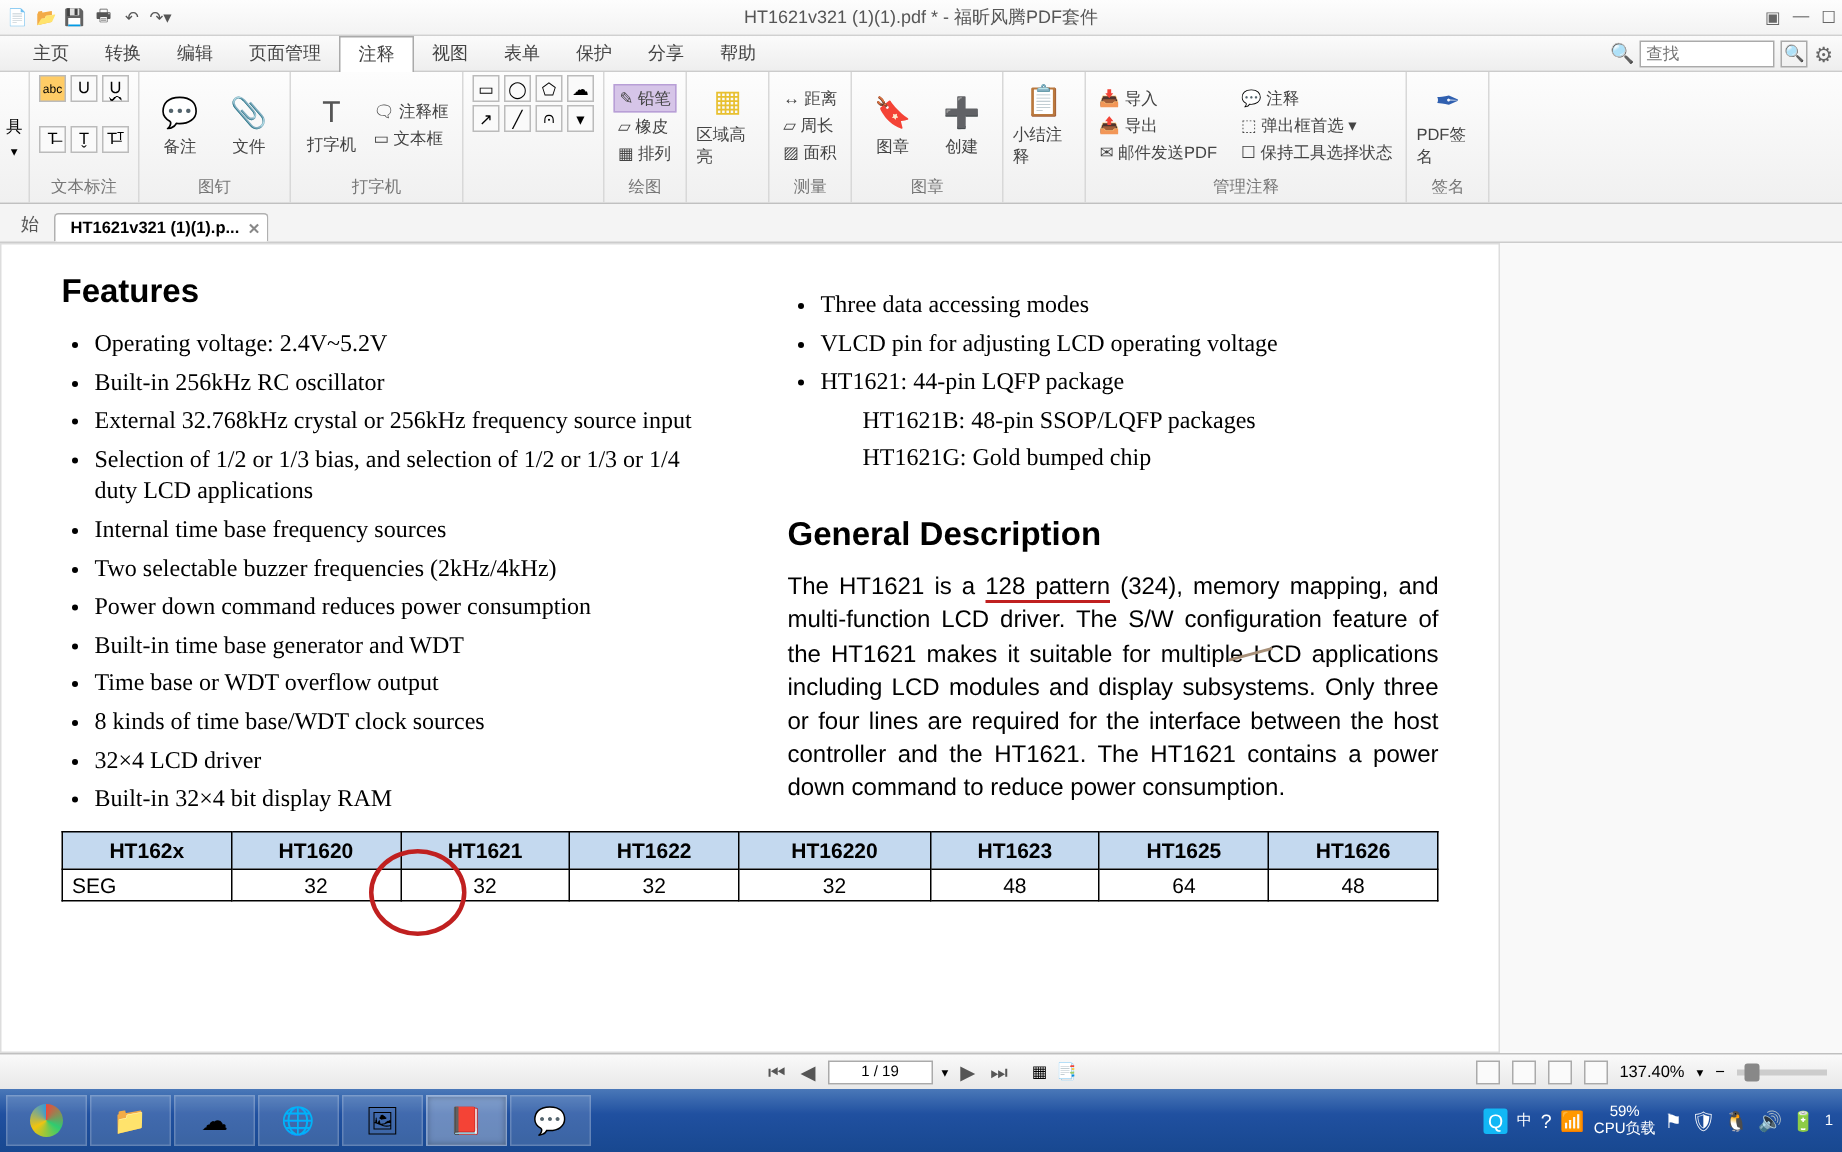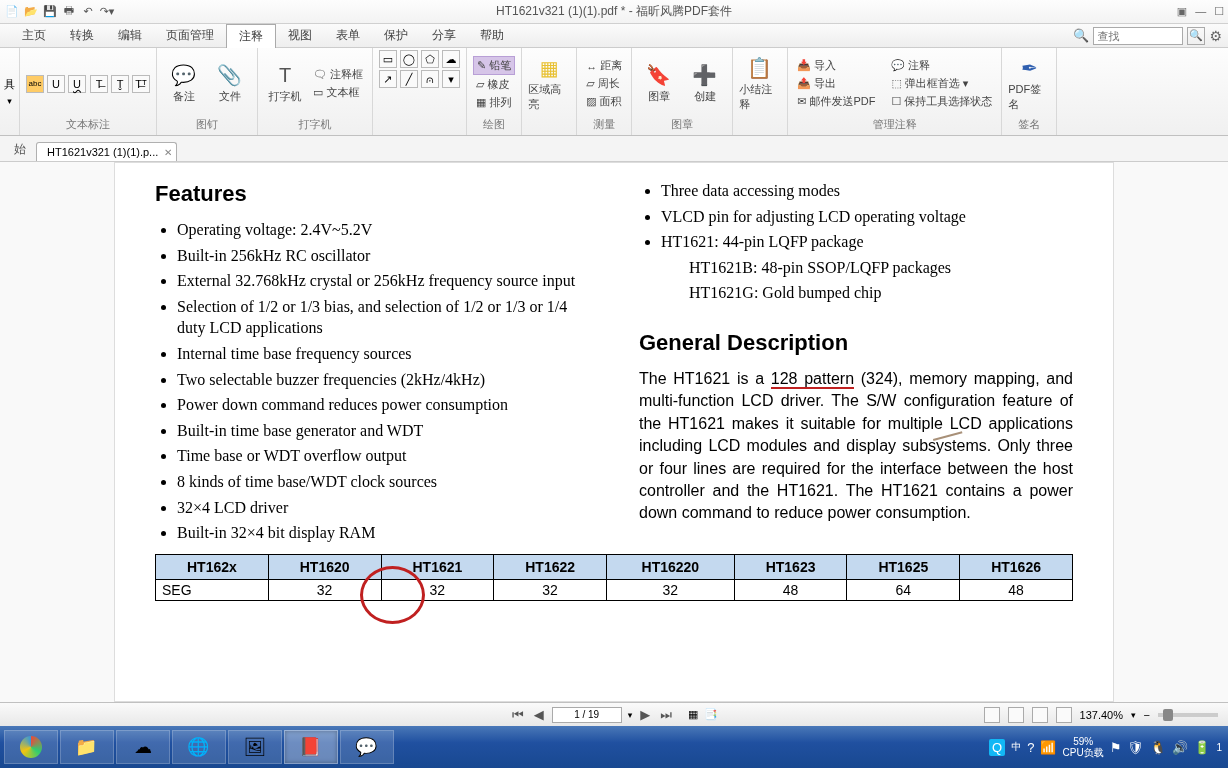--- a/index.html
+++ b/index.html
@@ -21,23 +21,23 @@
 .rgroup-label{text-align:center;font-size:11px;color:#777;height:16px;}
 .big-btn{display:flex;flex-direction:column;align-items:center;justify-content:center;width:42px;height:58px;cursor:pointer;font-size:11px;color:#444;gap:2px;}
 .big-btn .ic{font-size:20px;color:#555;}
 .sm-stack{display:flex;flex-direction:column;gap:1px;}
 .sm-btn{display:flex;align-items:center;gap:3px;font-size:11px;color:#444;padding:1px 3px;cursor:pointer;white-space:nowrap;}
 .sm-row{display:flex;gap:3px;}
 .sm-ic{width:18px;height:18px;display:flex;align-items:center;justify-content:center;border:1px solid #bbb;background:#fafafa;font-size:11px;cursor:pointer;}
 .sm-ic.abc{background:#ffcc66;font-size:8px;}
 .tab-strip{height:26px;background:#f4f4f4;border-bottom:1px solid #ccc;display:flex;align-items:flex-end;padding-left:4px;}
 .start-tab{font-size:12px;padding:3px 10px;color:#555;cursor:pointer;}
-.file-tab{background:#fff;border:1px solid #b0b0b0;border-bottom:none;border-radius:3px 3px 0 0;padding:3px 18px 3px 10px;font-size:11px;position:relative;cursor:pointer;}
+.file-tab{background:#fff;border:1px solid #b0b0b0;border-bottom:none;border-radius:3px 3px 0 0;padding:3px 18px 3px 10px;font-size:11px;position:relative;cursor:pointer;font-weight:bold;}
 .file-tab .x{position:absolute;right:4px;top:4px;font-size:10px;color:#888;}
-.doc-area{height:540px;background:#f9f9f9;display:flex;justify-content:center;overflow:hidden;position:relative;}
+.doc-area{height:540px;background:#f9f9f9;display:flex;overflow:hidden;position:relative;}
 .page{width:1000px;background:#fff;border:1px solid #ddd;margin-top:0;padding:10px 40px;position:relative;}
 .cols{display:flex;gap:50px;}
 .col{flex:1;}
 h2.doc{font-family:Arial;font-weight:bold;font-size:22px;margin:8px 0 12px 0;}
 ul.doc{list-style:disc;padding-left:22px;}
 ul.doc li{font-family:"Times New Roman",serif;font-size:16px;margin:4px 0;line-height:1.35;}
 .subli{list-style:none;padding-left:28px;}
 p.desc{font-family:"Times New Roman",serif;font-size:16px;line-height:1.4;text-align:justify;}
 .underline-red{border-bottom:2px solid #c02020;}
 .pencil-mark{position:absolute;width:30px;height:12px;border-top:2px solid #a89078;transform:rotate(-15deg);}
@@ -98,21 +98,21 @@
 </div>
 
 <div class="ribbon">
  <div class="rgroup" style="width:20px;">
    <div class="rgroup-body" style="flex-direction:column;justify-content:center;gap:4px;">
     <span style="font-size:11px;">具</span>
     <span style="font-size:9px;">▾</span>
    </div>
  </div>
  <div class="rgroup">
-  <div class="rgroup-body" style="flex-direction:row;gap:4px;">
+  <div class="rgroup-body" style="flex-direction:column;gap:16px;">
    <div class="sm-row">
     <div class="sm-ic abc">
             <span>abc</span>
           </div>
     <div class="sm-ic">U</div>
     <div class="sm-ic" style="text-decoration:underline wavy;">U</div>
    </div>
    <div class="sm-row">
     <div class="sm-ic">T̶</div>
     <div class="sm-ic">T̬</div>
@@ -302,21 +302,21 @@
      <li>Two selectable buzzer frequencies (2kHz/4kHz)</li>
      <li>Power down command reduces power consumption</li>
      <li>Built-in time base generator and WDT</li>
      <li>Time base or WDT overflow output</li>
      <li>8 kinds of time base/WDT clock sources</li>
      <li>32×4 LCD driver</li>
      <li>Built-in 32×4 bit display RAM</li>
     </ul>
    </div>
    <div class="col" style="position:relative;">
-    <ul class="doc" style="margin-top:7px;">
+    <ul class="doc" style="margin-top:20px;">
      <li>Three data accessing modes</li>
      <li>VLCD pin for adjusting LCD operating voltage</li>
      <li>HT1621: 44-pin LQFP package</li>
      <li class="subli">HT1621B: 48-pin SSOP/LQFP packages</li>
      <li class="subli">HT1621G: Gold bumped chip</li>
     </ul>
     <h2 class="doc" style="margin-top:26px;">General Description</h2>
     <p class="desc"><span>The HT1621 is a </span><span class="underline-red">128 pattern</span><span> (324), memory mapping, and multi-function LCD driver. The S/W configuration feature of the HT1621 makes it suitable for multiple LCD applications including LCD modules and display subsystems. Only three or four lines are required for the interface between the host controller and the HT1621. The HT1621 contains a power down command to reduce power consumption.</span></p>
     <div class="pencil-mark" style="top:262px;left:295px;"></div>
    </div>

